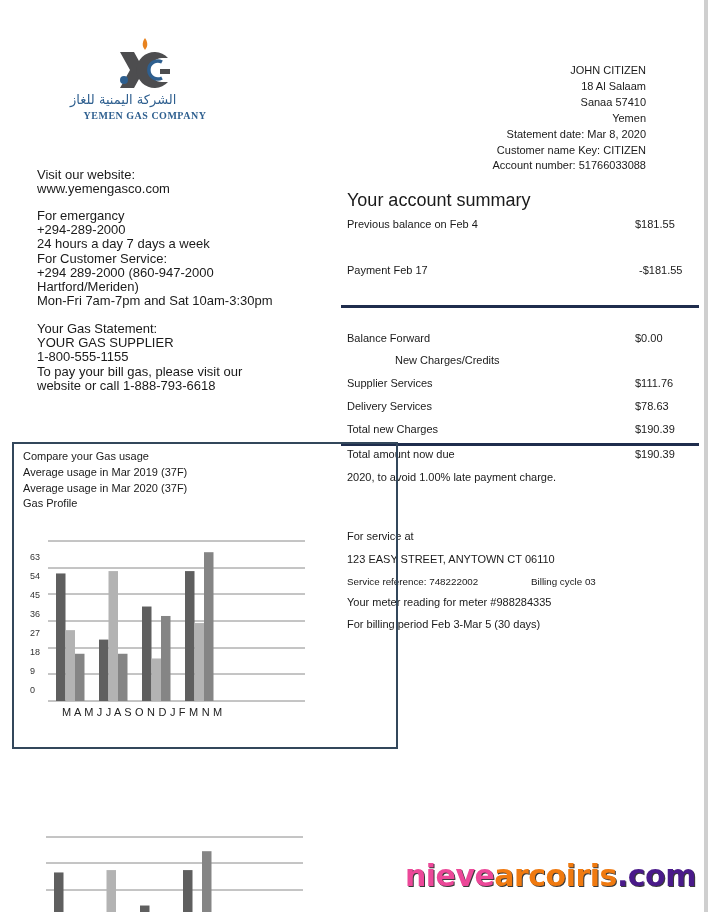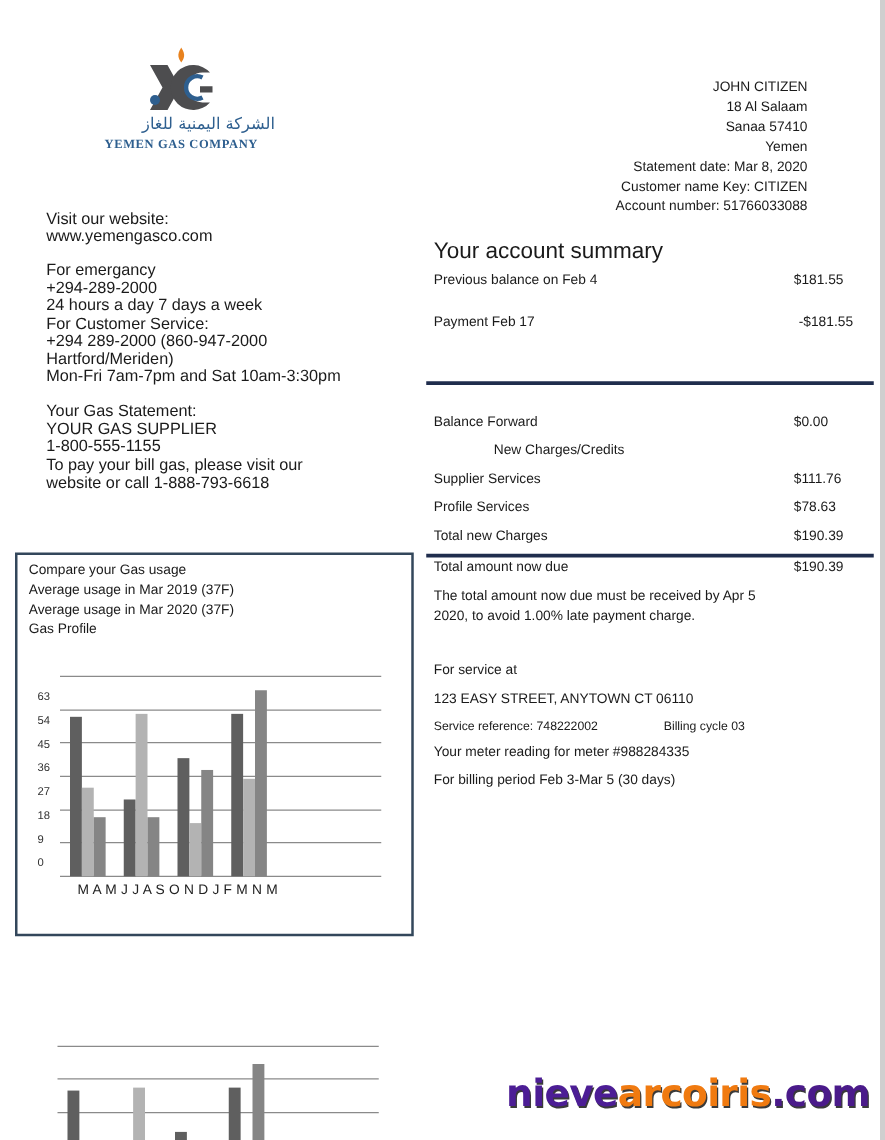--- a/index.html
+++ b/index.html
@@ -4,49 +4,49 @@
 <style>
   * { box-sizing: border-box; margin: 0; padding: 0; }
   html, body { width: 708px; height: 912px; background: #ffffff; overflow: hidden; }
   body { position: relative; font-family: "Liberation Sans", sans-serif; color: #1a1a1a; font-size: 10.5px; }
   .page-edge { position: absolute; top: 0; right: 0; width: 4px; height: 912px; background: #cfcfcf; }
   .abs { position: absolute; }
 
   
   .logo { left: 70px; top: 36px; width: 150px; height: 90px; }
   .logo svg { display: block; margin: 0 auto; }
-  .logo-arabic { position: absolute; left: 0; top: 56px; width: 150px; text-align: right; font-family: "DejaVu Sans", sans-serif; font-size: 13px; color: #2e5f8f; direction: rtl; }
+  .logo-arabic { position: absolute; left: 0; top: 56px; width: 150px; text-align: left; font-family: "DejaVu Sans", sans-serif; font-size: 13px; color: #2e5f8f; direction: rtl; }
   .logo-en { position: absolute; left: 0; top: 74px; width: 150px; text-align: center; font-family: "Liberation Serif", serif; font-size: 10px; font-weight: bold; color: #2e5f8f; letter-spacing: 0.5px; }
 
   
   .address { right: 62px; top: 63px; text-align: right; font-size: 11px; line-height: 15.9px; }
 
   
   .info { left: 37px; font-size: 13px; line-height: 14.2px; }
 
   
   .summary-title { left: 347px; top: 190px; font-size: 18px; }
   .row { position: absolute; left: 347px; width: 336px; font-size: 11px; display: flex; justify-content: space-between; }
   .row .amt { text-align: left; width: 48px; }
   .navy-line { position: absolute; left: 341px; width: 358px; height: 3px; background: #1f2d4d; }
 
   .note { left: 347px; top: 470px; width: 300px; font-size: 11px; line-height: 15.5px; }
   .svc { left: 347px; font-size: 11px; }
   .svc-small { font-size: 9.8px; }
 
   
-  .chart-box { left: 12px; top: 442px; width: 319px; height: 307px; border: 2px solid #33475b; }
+  .chart-box { left: 12px; top: 442px; width: 386px; height: 307px; border: 2px solid #33475b; }
   .chart-head { position: absolute; left: 9px; top: 5px; font-size: 11px; line-height: 15.8px; }
   .chart-area { position: absolute; left: 0; top: 0; width: 319px; height: 307px; }
 
   .ylabels span { position: absolute; left: 16px; font-size: 9px; color: #333; }
   .xlabels { position: absolute; left: 48px; top: 262px; font-size: 11px; letter-spacing: 0.2px; color: #222; }
 
   .watermark { right: 12px; top: 858px; font-family: "DejaVu Sans", sans-serif; font-weight: bold; font-size: 30px; letter-spacing: -0.5px; text-shadow: 1px 1px 0 #3a3a3a; }
-  .wm1 { color: #4c1d95; }
+  .wm1 { color: #ec4899; }
   .wm2 { color: #f07a10; }
   .wm3 { color: #4a1a8a; }
 </style>
 </head>
 <body>
 
 <div class="page-edge"></div>
 
 <div class="abs logo">
   <svg width="70" height="56" viewBox="0 0 70 56">
@@ -91,56 +91,55 @@
   <div>To pay your bill gas, please visit our</div>
   <div>website or call 1-888-793-6618</div>
 </div>
 
 <div class="abs summary-title">Your account summary</div>
 
 <div class="row" style="top:218px;">
   <span>Previous balance on Feb 4</span>
   <span class="amt">$181.55</span>
 </div>
-<div class="row" style="top:252px;">
+<div class="row" style="top:264px;">
   <span>Payment Feb 17</span>
   <span class="amt" style="margin-right:-4px;">-$181.55</span>
 </div>
 
 <div class="navy-line" style="top:305px;"></div>
 
 <div class="row" style="top:332px;">
   <span>Balance Forward</span>
   <span class="amt">$0.00</span>
 </div>
 <div class="row" style="top:354px;margin-left:48px;">
   <span>New Charges/Credits</span>
 </div>
 <div class="row" style="top:377px;">
   <span>Supplier Services</span>
   <span class="amt">$111.76</span>
 </div>
 <div class="row" style="top:400px;">
-  <span>Profile Services</span>
+  <span>Delivery Services</span>
   <span class="amt">$78.63</span>
 </div>
 <div class="row" style="top:423px;">
   <span>Total new Charges</span>
   <span class="amt">$190.39</span>
 </div>
 
 <div class="navy-line" style="top:443px;"></div>
 
 <div class="row" style="top:448px;">
   <span>Total amount now due</span>
   <span class="amt">$190.39</span>
 </div>
 
 <div class="abs note">
-  <div>The total amount now due must be received by Apr 5</div>
   <div>2020, to avoid 1.00% late payment charge.</div>
 </div>
 
 <div class="abs svc" style="top:530px;">For service at</div>
 <div class="abs svc" style="top:553px;">123 EASY STREET, ANYTOWN CT 06110</div>
 <div class="abs svc svc-small" style="top:576px;">Service reference: 748222002</div>
 <div class="abs svc svc-small" style="top:576px; left:531px;">Billing cycle 03</div>
 <div class="abs svc" style="top:596px;">Your meter reading for meter #988284335</div>
 <div class="abs svc" style="top:618px;">For billing period Feb 3-Mar 5 (30 days)</div>
 

